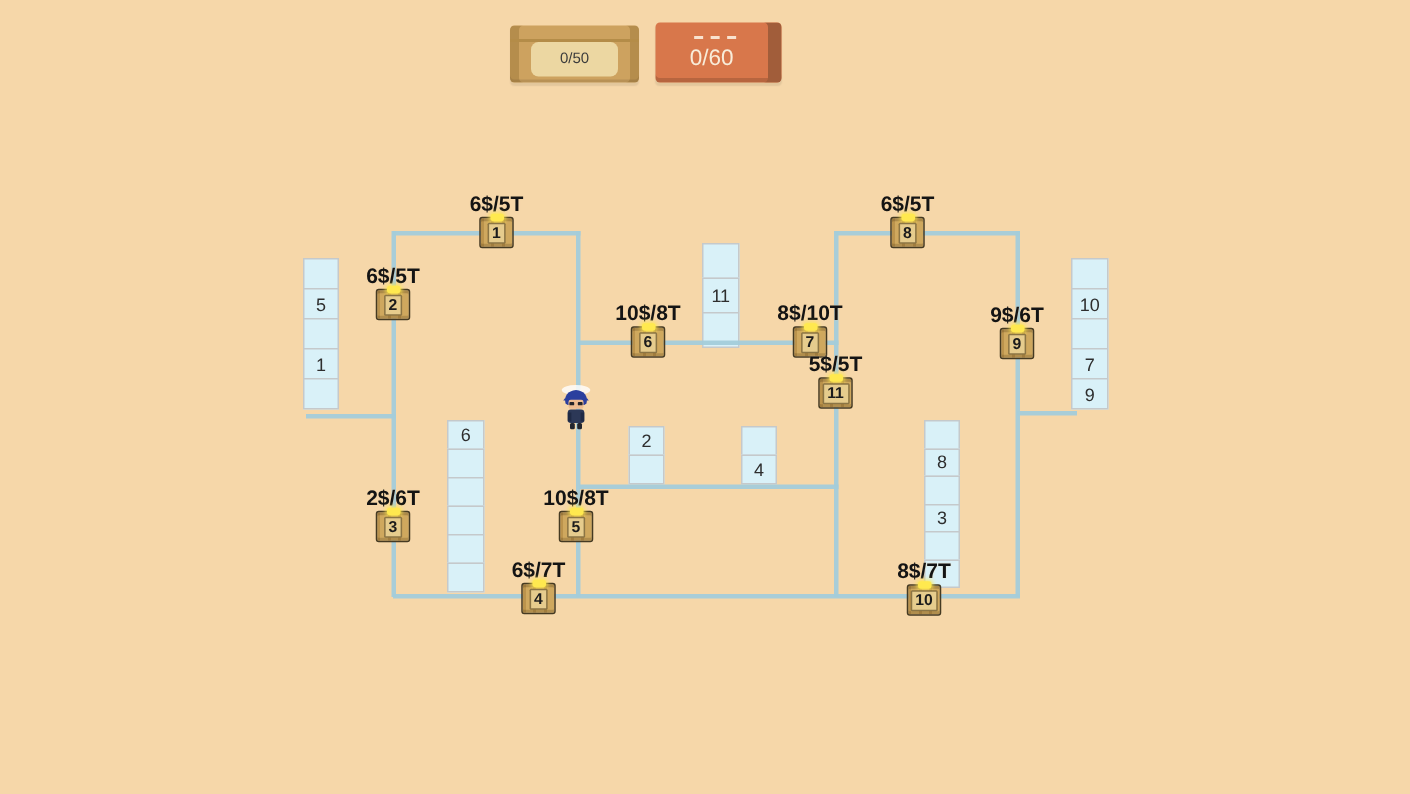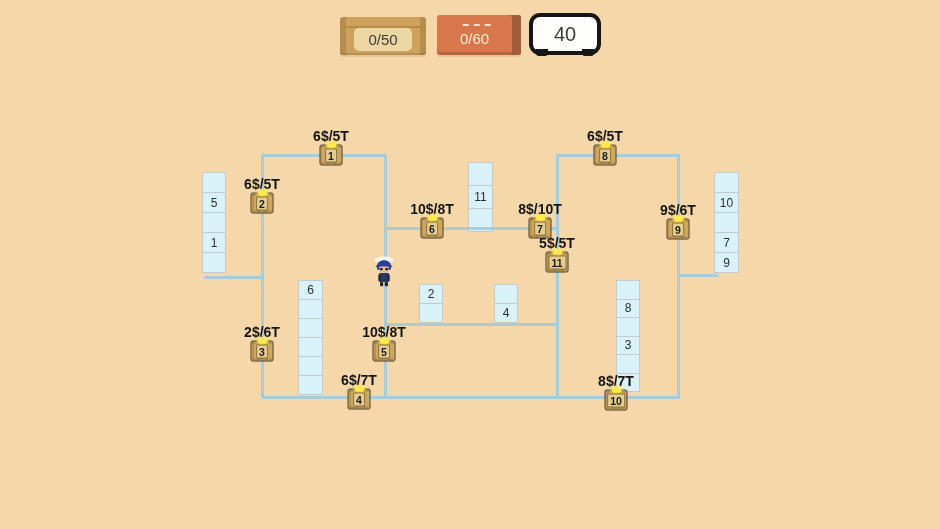--- a/index.html
+++ b/index.html
@@ -16,21 +16,21 @@
                 inset 0 -2px 0 rgba(0,0,0,.10), 0 2px 1px rgba(0,0,0,.08);
   }
   .crate-counter::before {
     content:""; position:absolute; left:0; top:9px; width:100%; height:2px;
     background:#b48c48;
   }
   .crate-counter-label {
     position:relative; margin-top:7px; min-width:58px; height:23px;
     background:#ecd7a2; border-radius:5px;
     display:flex; align-items:center; justify-content:center;
-    font-size:15px; color:#3c3c3c;
+    font-size:10px; color:#3c3c3c;
   }
   .order-counter {
     left:437px; top:15px; width:84px; height:40px;
     background:#d8774b; border-radius:3px;
     box-shadow: inset -9px 0 0 #a15d3a, inset 0 -3px 0 rgba(0,0,0,.15), 0 2px 1px rgba(0,0,0,.08);
   }
   .stitches {
     position:absolute; top:9px; left:50%; transform:translateX(-58%);
     width:28px; height:0; border-top:2px dashed rgba(255,245,230,.85);
   }
@@ -88,25 +88,20 @@
 
 <div class="stage">
 
   <div class="hud">
     <div class="hud-box crate-counter">
       <div class="crate-counter-label">0/50</div>
     </div>
     <div class="hud-box order-counter">
       <span class="stitches"></span>
       <div class="order-counter-value">0/60</div>
-    </div>
-    <div class="hud-box timer">
-      <span class="timer-value">40</span>
-      <span class="timer-foot left"></span>
-      <span class="timer-foot right"></span>
     </div>
   </div>
 
   <div class="map">
     <div class="player" style="left: 373px; top: 256px;">
       <svg width="22" height="32" viewBox="0 0 22 32">
         <ellipse cx="11" cy="4" rx="9.5" ry="3.4" fill="#ffffff" opacity="0.8"></ellipse>
         <path d="M4 13 Q2.5 5 11 4 Q19.5 5 18 13 L16.5 14 L5.5 14 Z" fill="#2b3f9e"></path>
         <path d="M4 9 L2.5 11 L4.5 11 Z M18 9 L19.5 11 L17.5 11 Z" fill="#2b3f9e"></path>
         <rect x="6" y="10.5" width="10" height="6" rx="1.5" fill="#edbd92"></rect>

